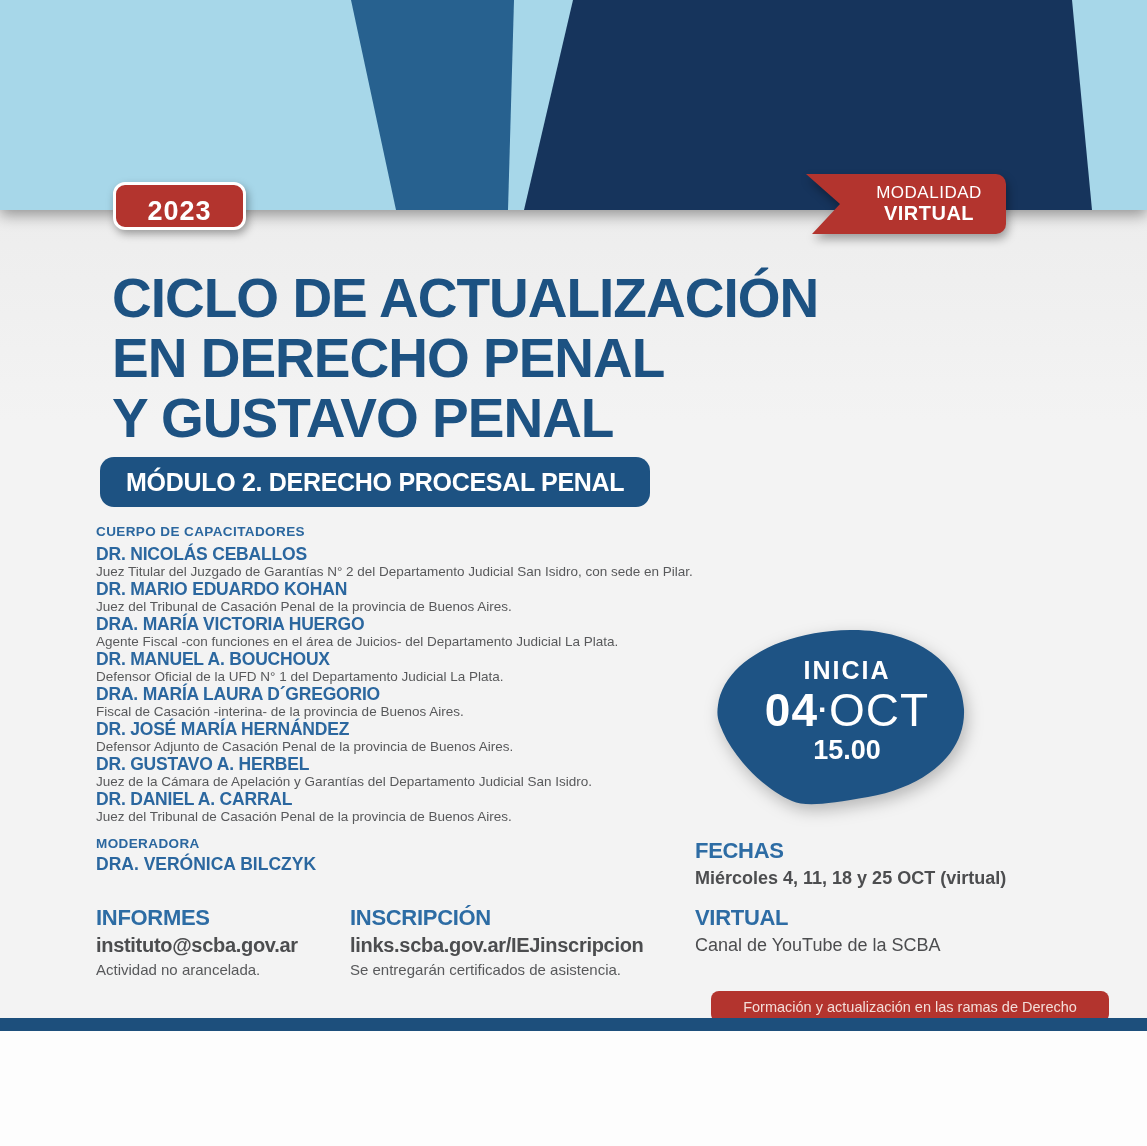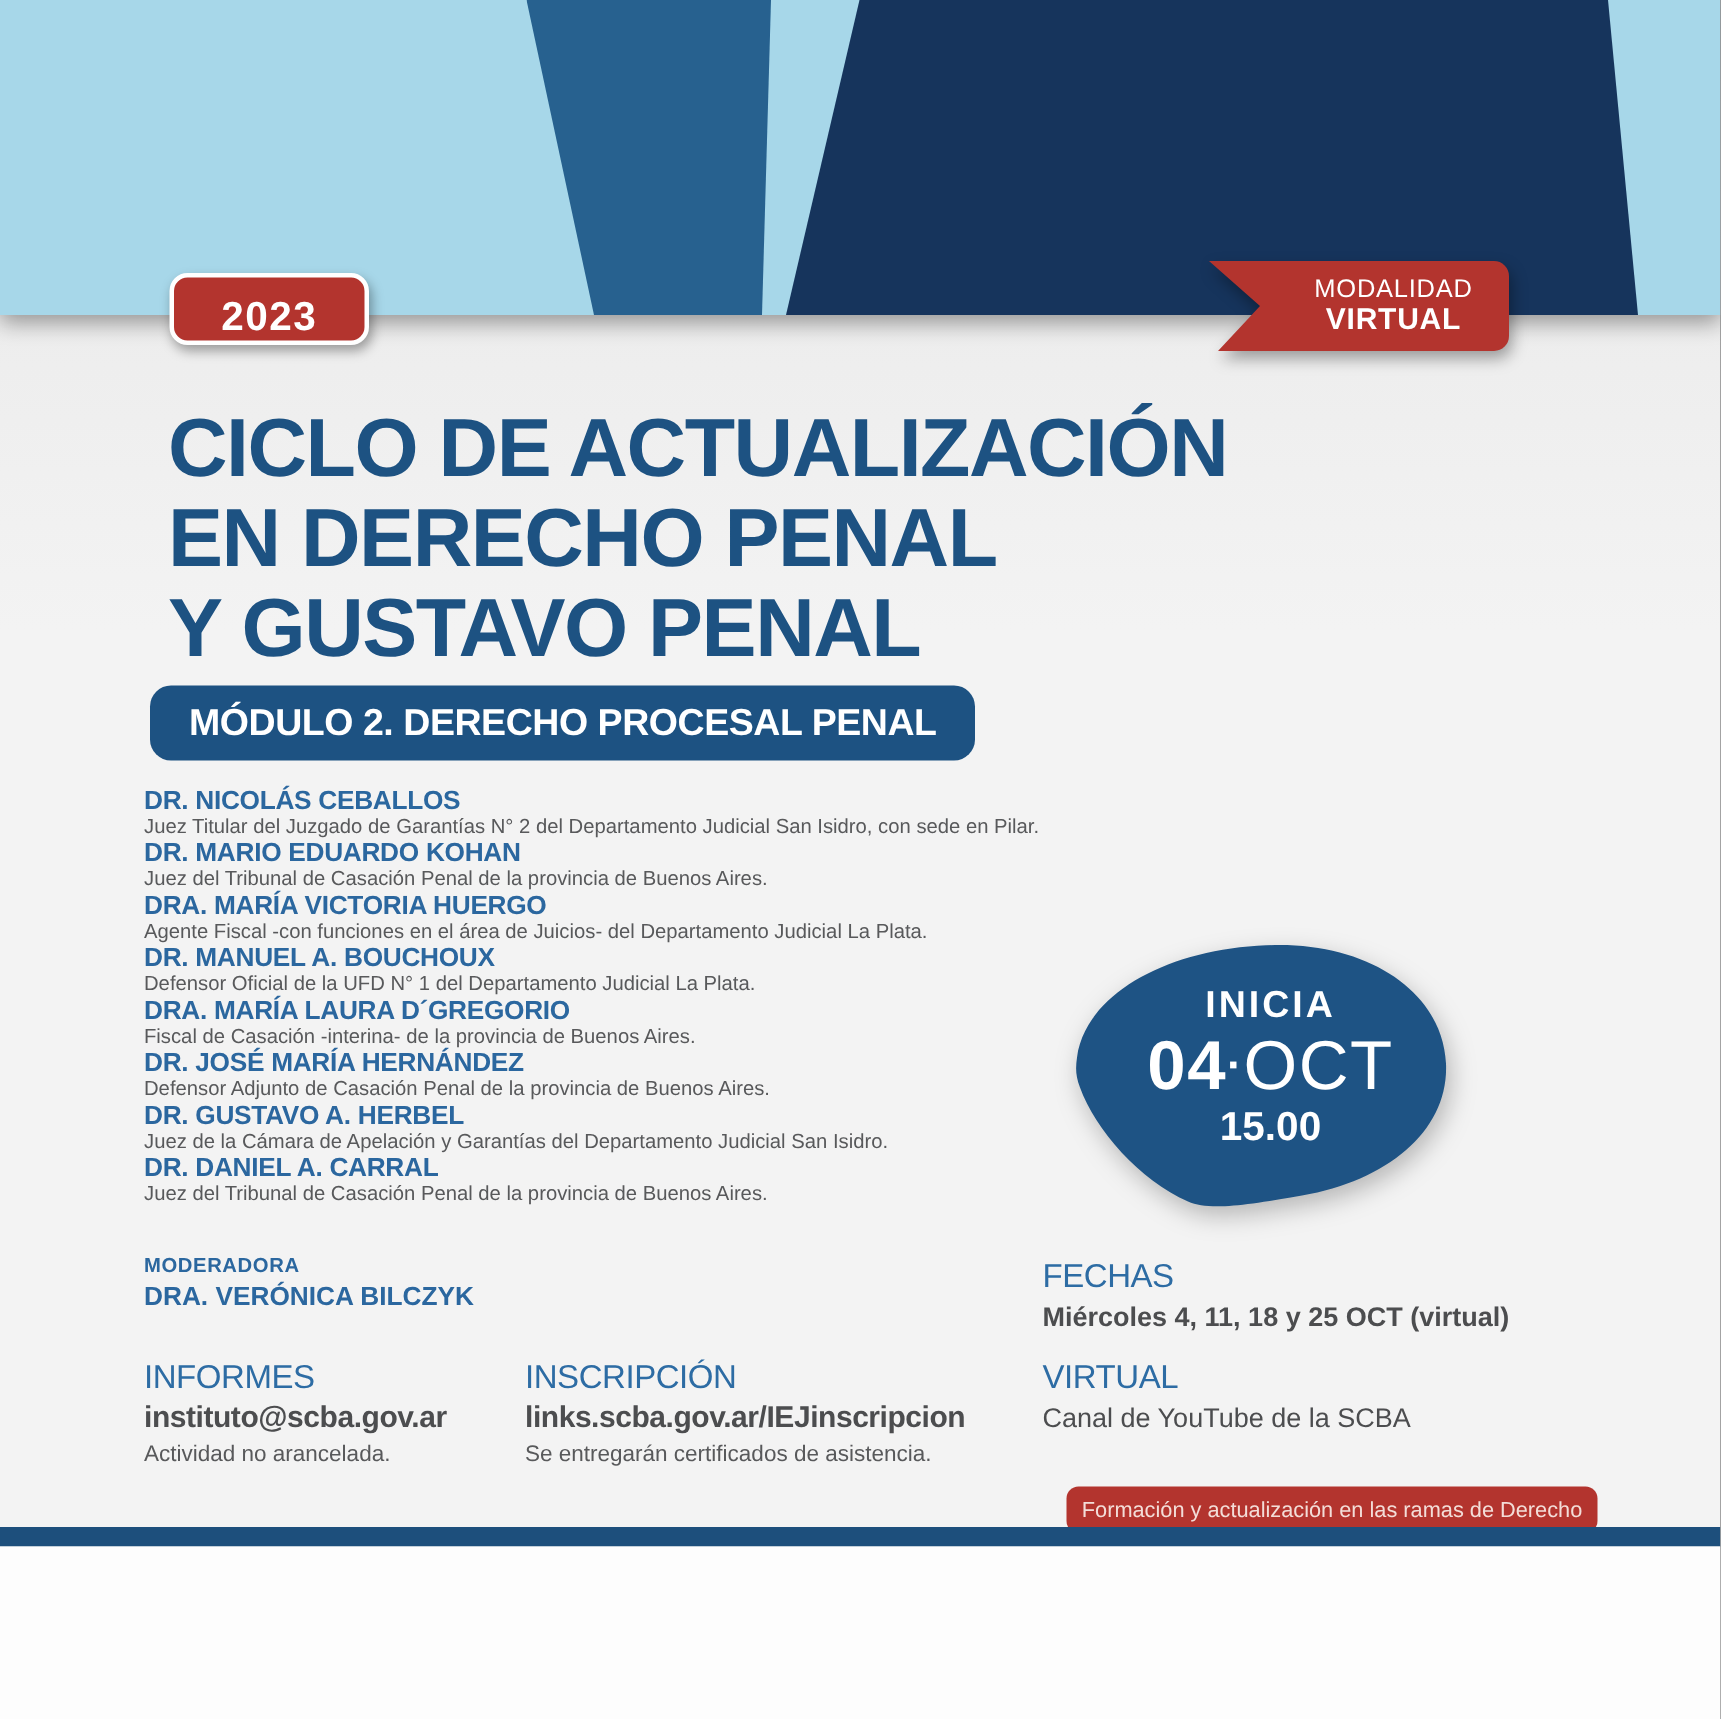--- a/index.html
+++ b/index.html
@@ -39,39 +39,39 @@
   
   .speakers{position:absolute;left:96px;top:524px;width:650px;}
   .sec-label{color:#2b679f;font-size:13.5px;font-weight:800;letter-spacing:.4px;margin-bottom:6px;}
   .spk{margin-bottom:1px;}
   .spk .nm{color:#2b679f;font-size:17.5px;font-weight:800;line-height:18.5px;letter-spacing:-.2px;}
   .spk .rl{color:#58595b;font-size:13.5px;line-height:15.5px;margin-bottom:1px;}
   .moderator{position:absolute;left:96px;top:836px;}
   .moderator .nm{color:#2b679f;font-size:17.5px;font-weight:800;margin-top:3px;}
   
   .infocol{position:absolute;}
-  .infocol .h{color:#2d6ca4;font-size:22px;font-weight:400;letter-spacing:-.3px;}
+  .infocol .h{color:#2d6ca4;font-size:22px;font-weight:700;letter-spacing:-.3px;}
   .infocol .v{color:#4c4d4f;font-size:20px;font-weight:800;margin-top:3px;letter-spacing:-.3px;}
   .infocol .n{color:#58595b;font-size:15px;margin-top:4px;}
   .infocol .vr{color:#4c4d4f;font-size:18px;font-weight:400;margin-top:4px;text-align:center;}
   .infocol .vb{color:#4c4d4f;font-size:18px;font-weight:800;margin-top:4px;}
   
   .blob{position:absolute;left:710px;top:625px;width:260px;height:186px;
     filter:drop-shadow(3px 6px 8px rgba(0,0,0,.25));}
   .blob svg{position:absolute;inset:0;}
   .blob .inner{position:absolute;inset:0;display:flex;flex-direction:column;
     align-items:center;justify-content:center;color:#fff;padding-left:14px;padding-bottom:14px;}
   .blob .b1{font-size:25px;font-weight:800;letter-spacing:2px;}
   .blob .b2{font-size:46px;line-height:50px;letter-spacing:1px;}
   .blob .b2 .d{font-weight:800;}
   .blob .b2 .dot{font-weight:800;font-size:30px;vertical-align:6px;}
   .blob .b2 .m{font-weight:300;}
   .blob .b3{font-size:27px;font-weight:800;}
   
-  .banner{position:absolute;left:711px;top:991px;width:354px;height:31px;background:#b3342e;
+  .banner{position:absolute;left:711px;top:991px;width:398px;height:31px;background:#b3342e;
     border-radius:8px;display:flex;align-items:center;justify-content:center;
     color:#f3ddd8;font-size:14.5px;}
   .navybar{position:absolute;left:0;top:1018px;width:1147px;height:13px;background:#1d4f7c;}
   .footer{position:absolute;left:0;top:1031px;width:1147px;height:115px;background:#fdfdfd;}
 </style>
 </head>
 <body>
 
 <div class="poster">
 
@@ -96,20 +96,21 @@
     <div>CICLO DE ACTUALIZACIÓN</div>
     <div>EN DERECHO PENAL</div>
     <div>Y GUSTAVO PENAL</div>
   </div>
 
   <div class="module">
     <span>MÓDULO 2. DERECHO PROCESAL PENAL</span>
   </div>
 
   <div class="speakers">
+    <div class="sec-label">CUERPO DE CAPACITADORES</div>
     <div class="spk">
       <div class="nm">DR. NICOLÁS CEBALLOS</div>
       <div class="rl">Juez Titular del Juzgado de Garantías N° 2 del Departamento Judicial San Isidro, con sede en Pilar.</div>
     </div>
     <div class="spk">
       <div class="nm">DR. MARIO EDUARDO KOHAN</div>
       <div class="rl">Juez del Tribunal de Casación Penal de la provincia de Buenos Aires.</div>
     </div>
     <div class="spk">
       <div class="nm">DRA. MARÍA VICTORIA HUERGO</div>

